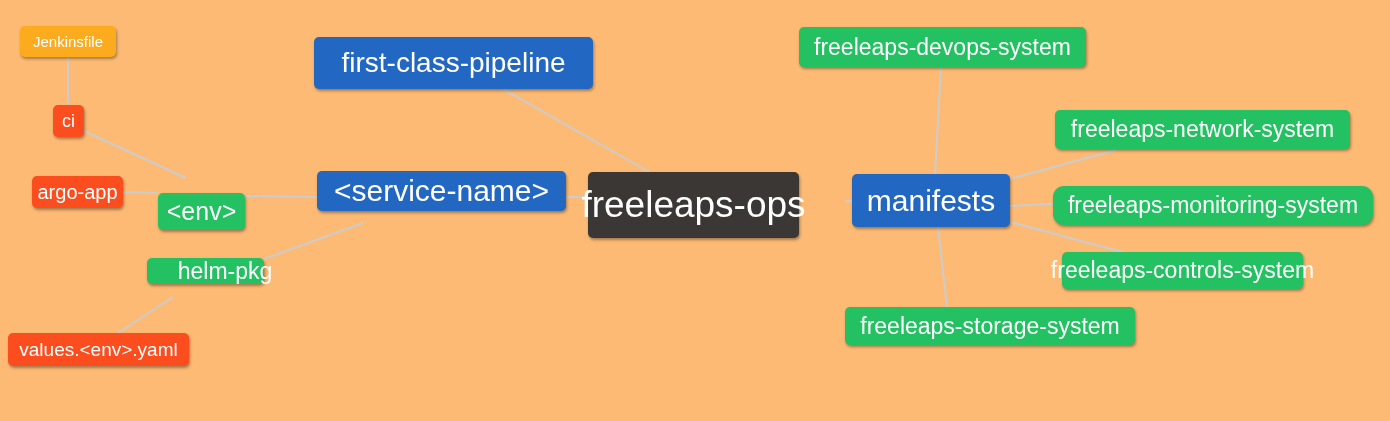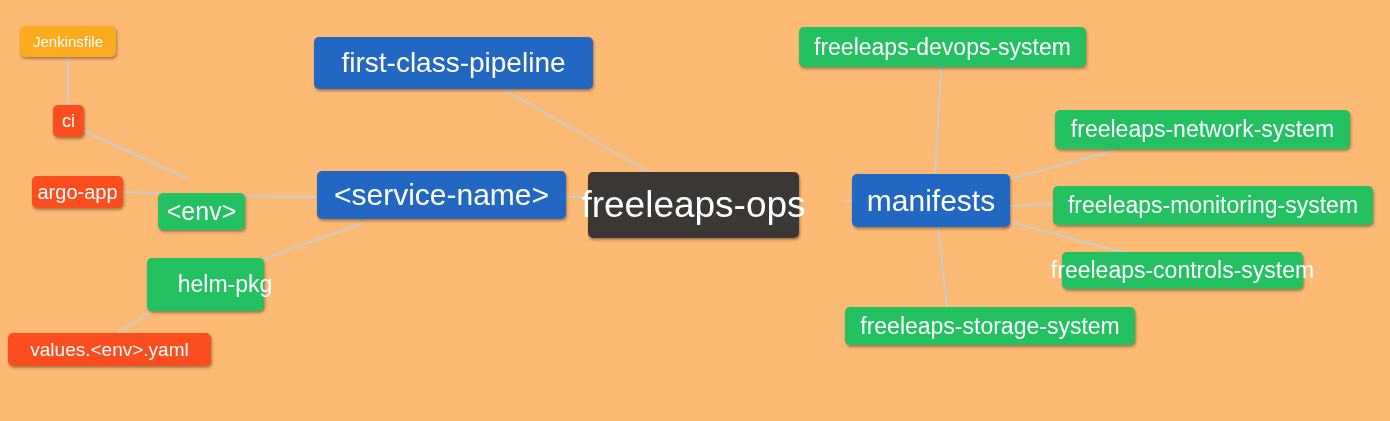--- a/index.html
+++ b/index.html
@@ -47,24 +47,24 @@
       <line x1="935" y1="175" x2="941" y2="67" stroke="#cccccc" stroke-width="2"></line>
       <line x1="1010" y1="179" x2="1116" y2="150" stroke="#cccccc" stroke-width="2"></line>
       <line x1="1010" y1="206" x2="1053" y2="204" stroke="#cccccc" stroke-width="2"></line>
       <line x1="1010" y1="222" x2="1141" y2="257" stroke="#cccccc" stroke-width="2"></line>
       <line x1="938" y1="227" x2="947" y2="307" stroke="#cccccc" stroke-width="2"></line>
     </svg>
 <div class="node" style="left: 20px; top: 26px; width: 96px; height: 31px; font-size: 15px; background-color: rgb(252, 171, 30); color: rgb(255, 255, 255);">Jenkinsfile</div>
     <div class="node" style="left: 53px; top: 105px; width: 31px; height: 32px; font-size: 18px; background-color: rgb(251, 77, 30); color: rgb(255, 255, 255);">ci</div>
     <div class="node" style="left: 32px; top: 176px; width: 91px; height: 32px; font-size: 20px; background-color: rgb(251, 77, 30); color: rgb(255, 255, 255);">argo-app</div>
     <div class="node" style="left: 158px; top: 177px; width: 87px; height: 37px; font-size: 25px; background-color: rgb(35, 193, 97); color: rgb(255, 255, 255); margin-top: 16px;">&lt;env&gt;</div>
-    <div class="node" style="left: 147px; top: 258px; width: 117px; height: 53px; font-size: 23px; background-color: rgb(35, 193, 97); color: rgb(255, 255, 255); padding-left: 47px;">helm-pkg</div>
-    <div class="node" style="left: 8px; top: 333px; width: 203px; height: 33px; font-size: 19px; background-color: rgb(251, 77, 30); color: rgb(255, 255, 255);">values.&lt;env&gt;.yaml</div>
+    <div class="node" style="left: 147px; top: 258px; width: 117px; height: 26px; font-size: 23px; background-color: rgb(35, 193, 97); color: rgb(255, 255, 255); padding-left: 47px;">helm-pkg</div>
+    <div class="node" style="left: 8px; top: 333px; width: 181px; height: 33px; font-size: 19px; background-color: rgb(251, 77, 30); color: rgb(255, 255, 255);">values.&lt;env&gt;.yaml</div>
     <div class="node" style="left: 314px; top: 37px; width: 279px; height: 52px; font-size: 28px; background-color: rgb(34, 103, 194); color: rgb(255, 255, 255);">first-class-pipeline</div>
-    <div class="node" style="left: 317px; top: 171px; width: 249px; height: 48px; font-size: 30px; background-color: rgb(34, 103, 194); color: rgb(255, 255, 255);">&lt;service-name&gt;</div>
+    <div class="node" style="left: 317px; top: 171px; width: 249px; height: 40px; font-size: 30px; background-color: rgb(34, 103, 194); color: rgb(255, 255, 255);">&lt;service-name&gt;</div>
     <div class="node" style="left: 588px; top: 172px; width: 211px; height: 66px; font-size: 37px; background-color: rgb(58, 55, 52); color: rgb(255, 255, 255);">freeleaps-ops</div>
     <div class="node" style="left: 852px; top: 174px; width: 158px; height: 53px; font-size: 30px; background-color: rgb(34, 103, 194); color: rgb(255, 255, 255);">manifests</div>
     <div class="node" style="left: 799px; top: 27px; width: 287px; height: 40px; font-size: 23px; background-color: rgb(35, 193, 97); color: rgb(255, 255, 255);">freeleaps-devops-system</div>
     <div class="node" style="left: 1055px; top: 110px; width: 295px; height: 39px; font-size: 23px; background-color: rgb(35, 193, 97); color: rgb(255, 255, 255);">freeleaps-network-system</div>
-    <div class="node" style="left: 1053px; top: 186px; width: 320px; height: 39px; font-size: 23px; background-color: rgb(35, 193, 97); color: rgb(255, 255, 255);">freeleaps-monitoring-system</div>
+    <div class="node" style="left: 1053px; top: 186px; width: 320px; height: 39px; font-size: 23px; background-color: rgb(35, 193, 97); color: rgb(255, 255, 255); border-radius: 11px;">freeleaps-monitoring-system</div>
     <div class="node" style="left: 1062px; top: 252px; width: 241px; height: 37px; font-size: 23px; background-color: rgb(35, 193, 97); color: rgb(255, 255, 255);">freeleaps-controls-system</div>
     <div class="node" style="left: 813px; top: 307px; width: 290px; height: 38px; font-size: 23px; background-color: rgb(35, 193, 97); color: rgb(255, 255, 255); margin-left: 32px;">freeleaps-storage-system</div>
   </div>
 
 </body></html>

